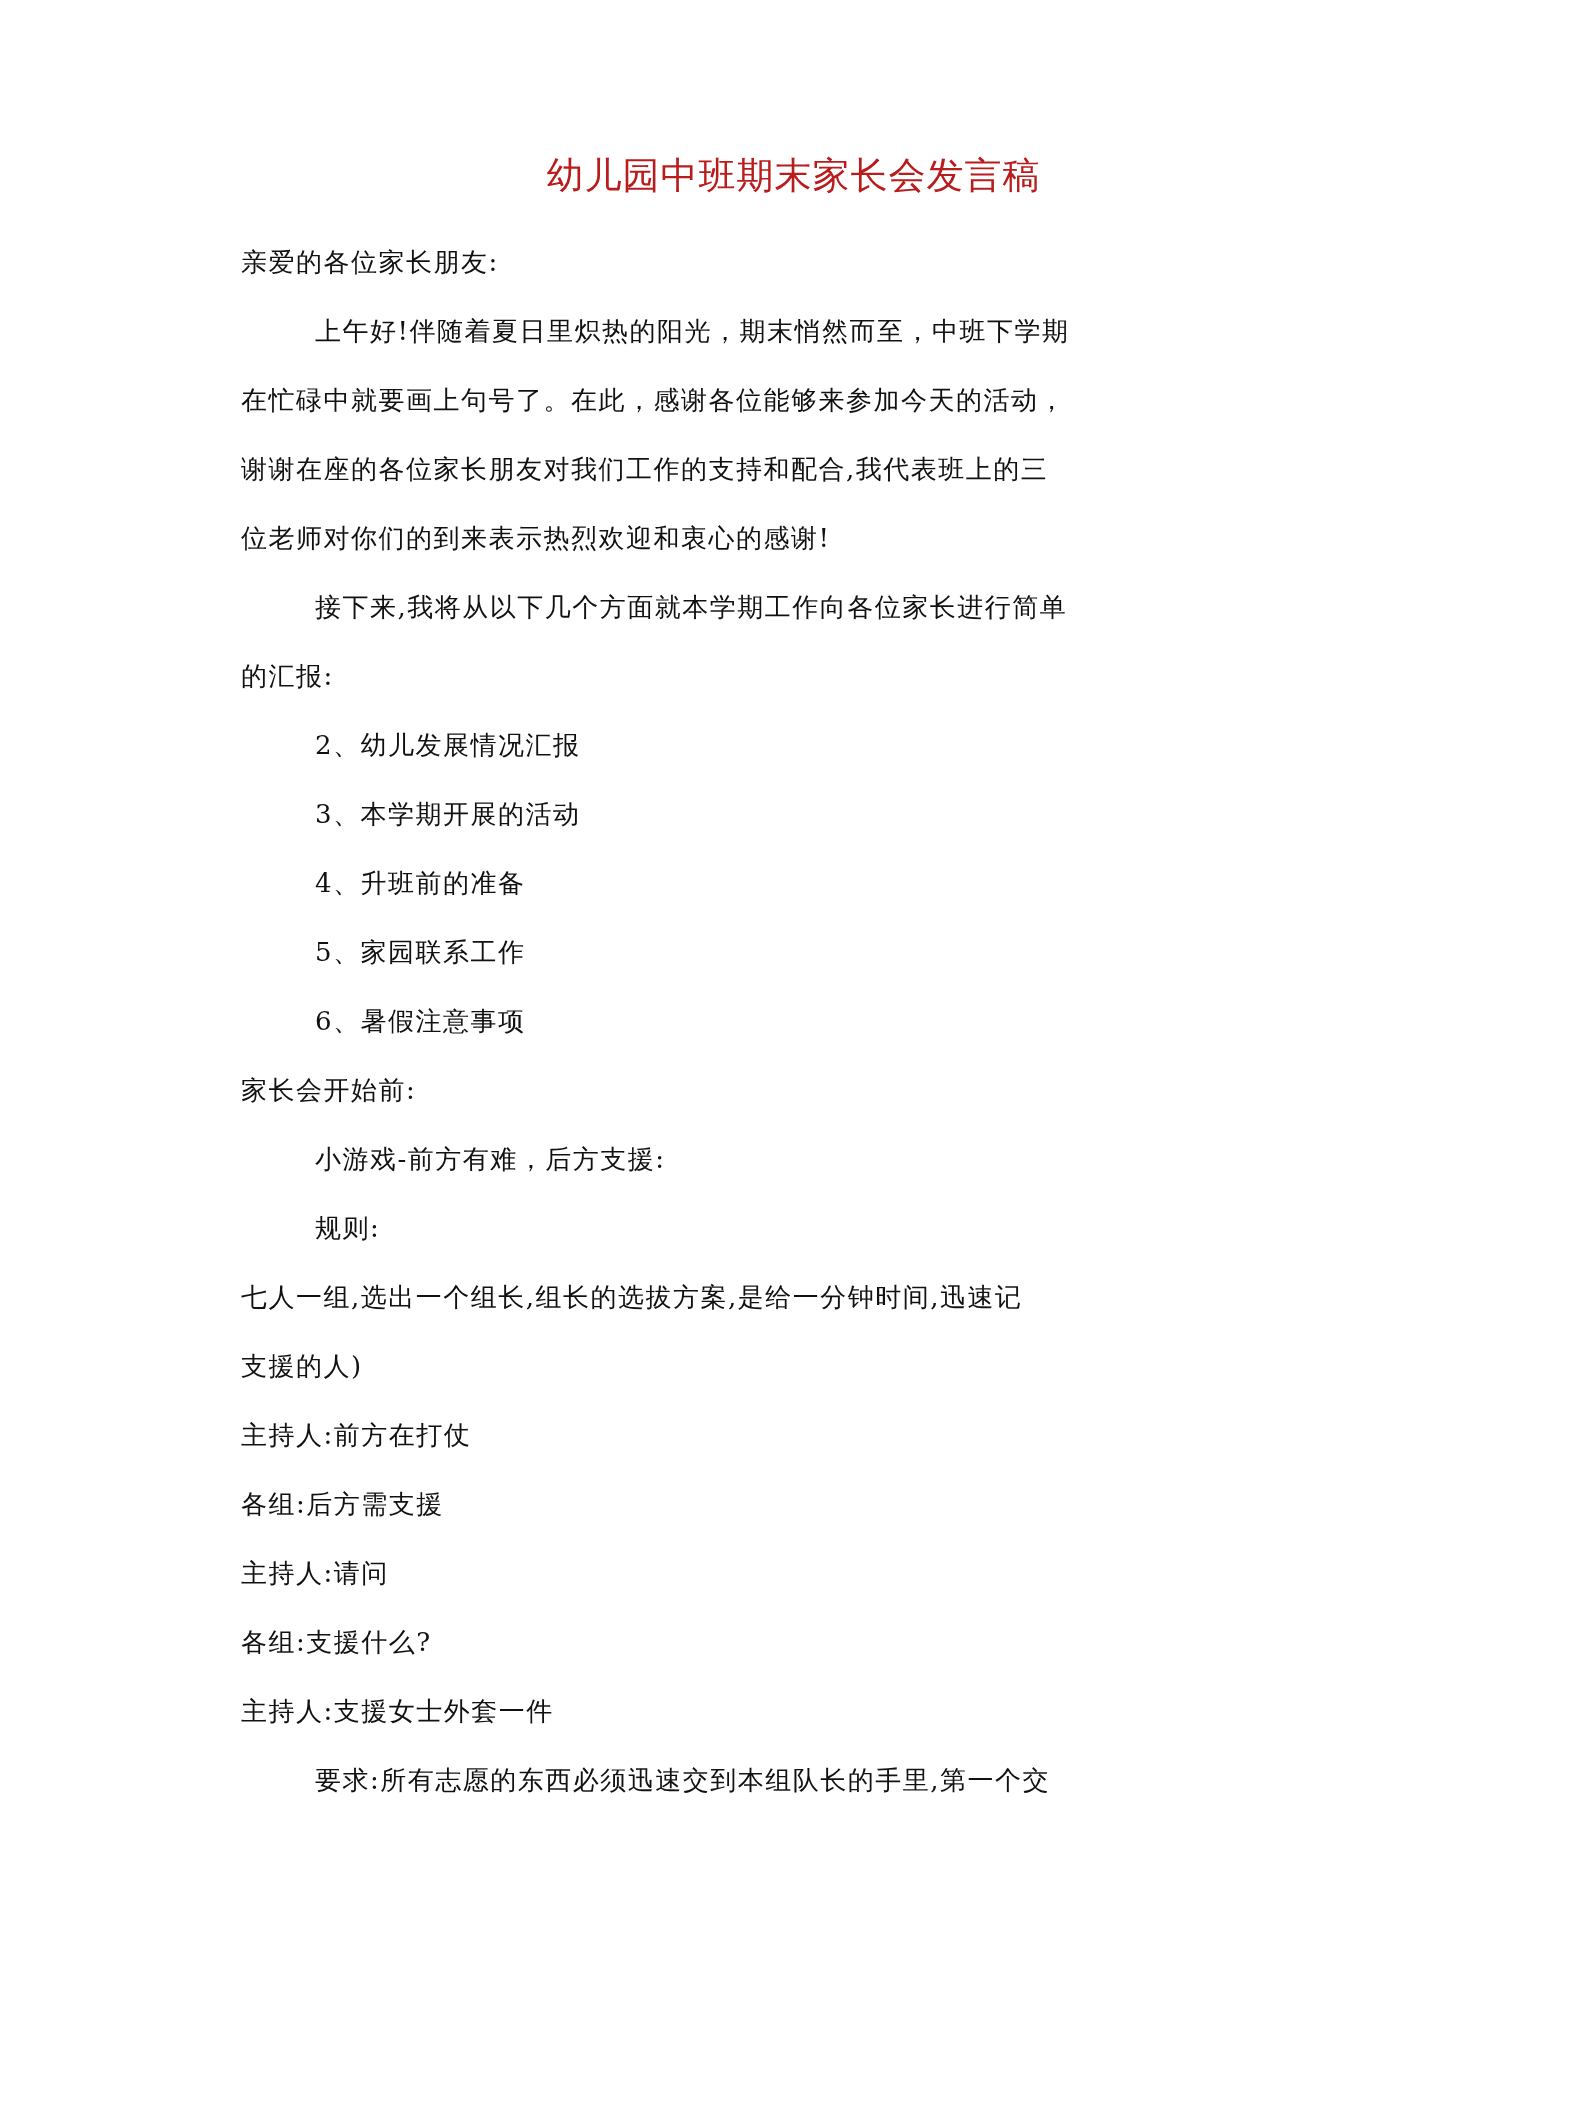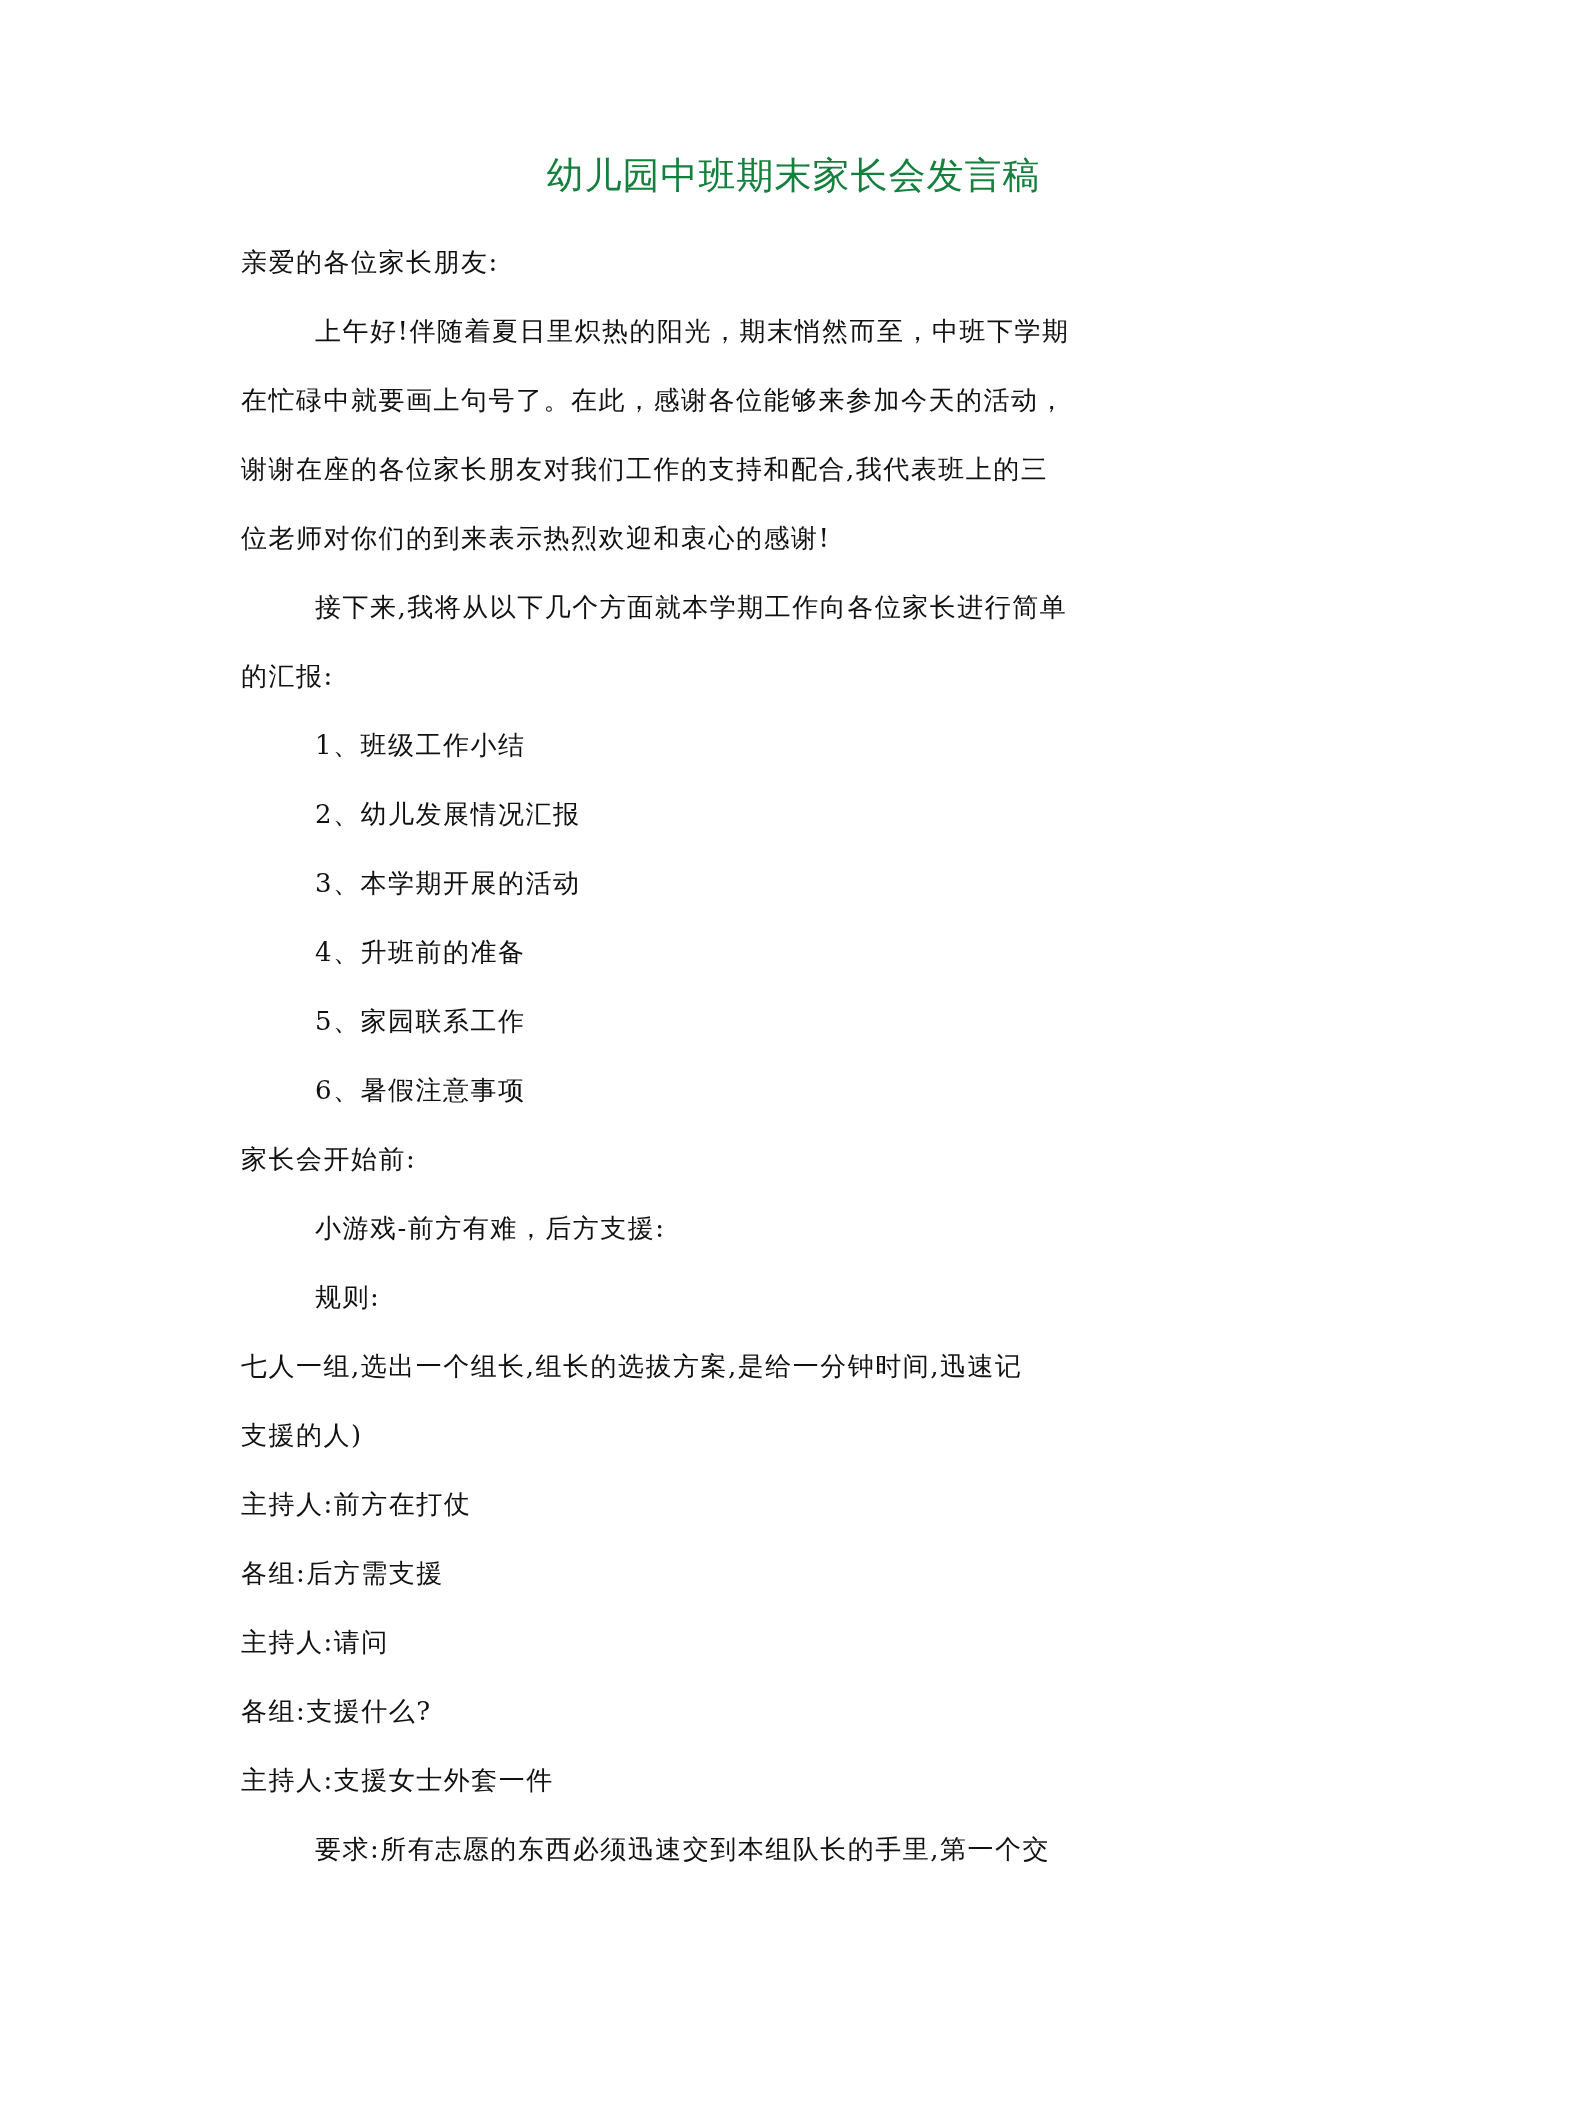--- a/index.html
+++ b/index.html
@@ -1,38 +1,37 @@
 <!DOCTYPE html>
 <html><head>
 <meta charset="utf-8">
 <style>
   html, body { margin: 0; padding: 0; background: #ffffff; }
   body { width: 1587px; height: 2103px; position: relative; overflow: hidden;
          font-family: "DejaVu Serif", "Liberation Serif", serif; color: #111111; }
   .title { position: absolute; top: 150px; left: 0; width: 1587px; text-align: center;
-           font-size: 37px; line-height: 52px; color: #15803d; letter-spacing: 1px; }
+           font-size: 37px; line-height: 52px; color: #b91c1c; letter-spacing: 1px; }
   .body { position: absolute; top: 228px; left: 241px; width: 1100px; }
   .line { font-size: 26px; line-height: 69px; height: 69px; white-space: nowrap; letter-spacing: 1.5px; }
   .indent { padding-left: 74px; }
   .bold { font-weight: normal; }
 </style>
 </head>
 <body>
 
 <div class="title">幼儿园中班期末家长会发言稿</div>
 
 <div class="body">
   <div class="line">亲爱的各位家长朋友:</div>
   <div class="line indent">上午好!伴随着夏日里炽热的阳光，期末悄然而至，中班下学期</div>
   <div class="line">在忙碌中就要画上句号了。在此，感谢各位能够来参加今天的活动，</div>
   <div class="line">谢谢在座的各位家长朋友对我们工作的支持和配合,我代表班上的三</div>
   <div class="line">位老师对你们的到来表示热烈欢迎和衷心的感谢!</div>
   <div class="line indent">接下来,我将从以下几个方面就本学期工作向各位家长进行简单</div>
   <div class="line">的汇报:</div>
-  <div class="line indent">1、班级工作小结</div>
   <div class="line indent">2、幼儿发展情况汇报</div>
   <div class="line indent">3、本学期开展的活动</div>
   <div class="line indent">4、升班前的准备</div>
   <div class="line indent">5、家园联系工作</div>
   <div class="line indent">6、暑假注意事项</div>
   <div class="line">家长会开始前:</div>
   <div class="line indent bold">小游戏-前方有难，后方支援:</div>
   <div class="line indent">规则:</div>
   <div class="line">七人一组,选出一个组长,组长的选拔方案,是给一分钟时间,迅速记</div>
   <div class="line">支援的人)</div>

